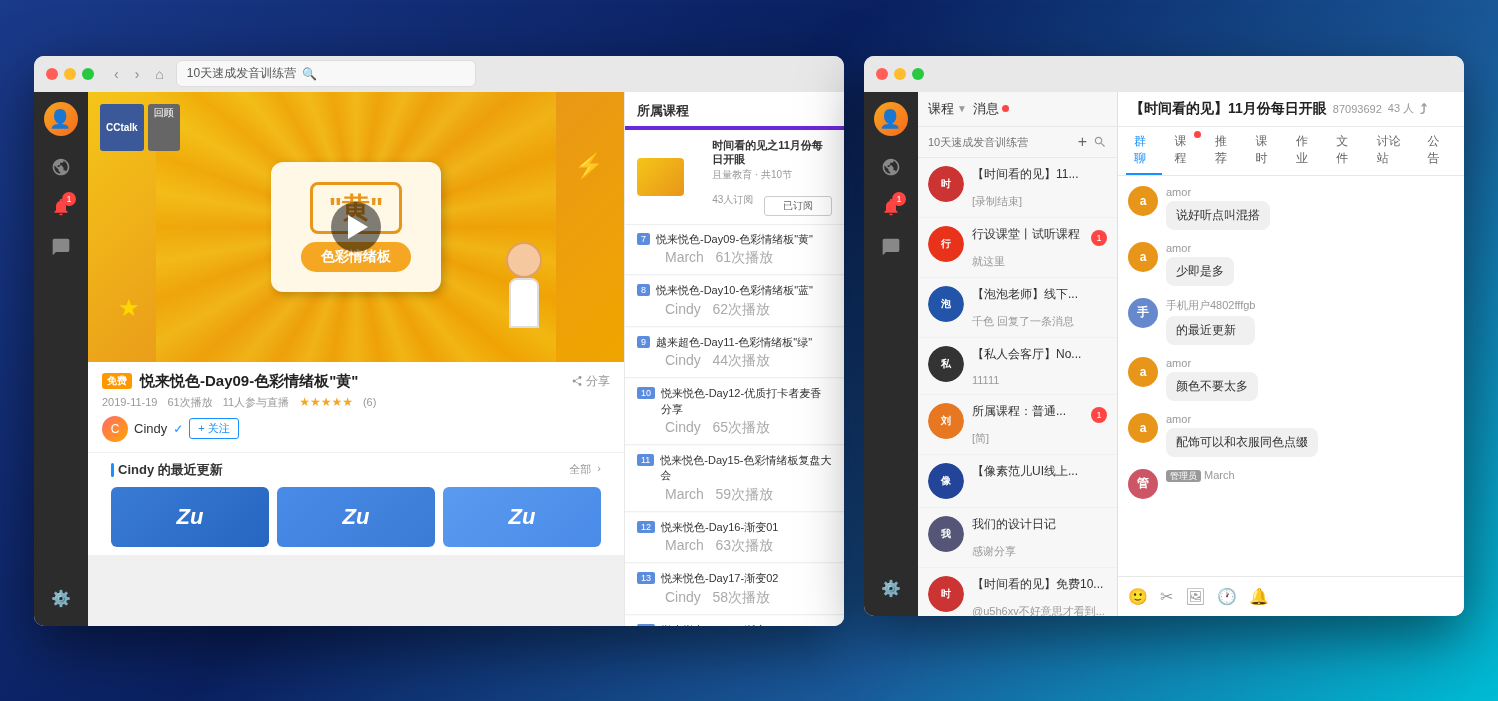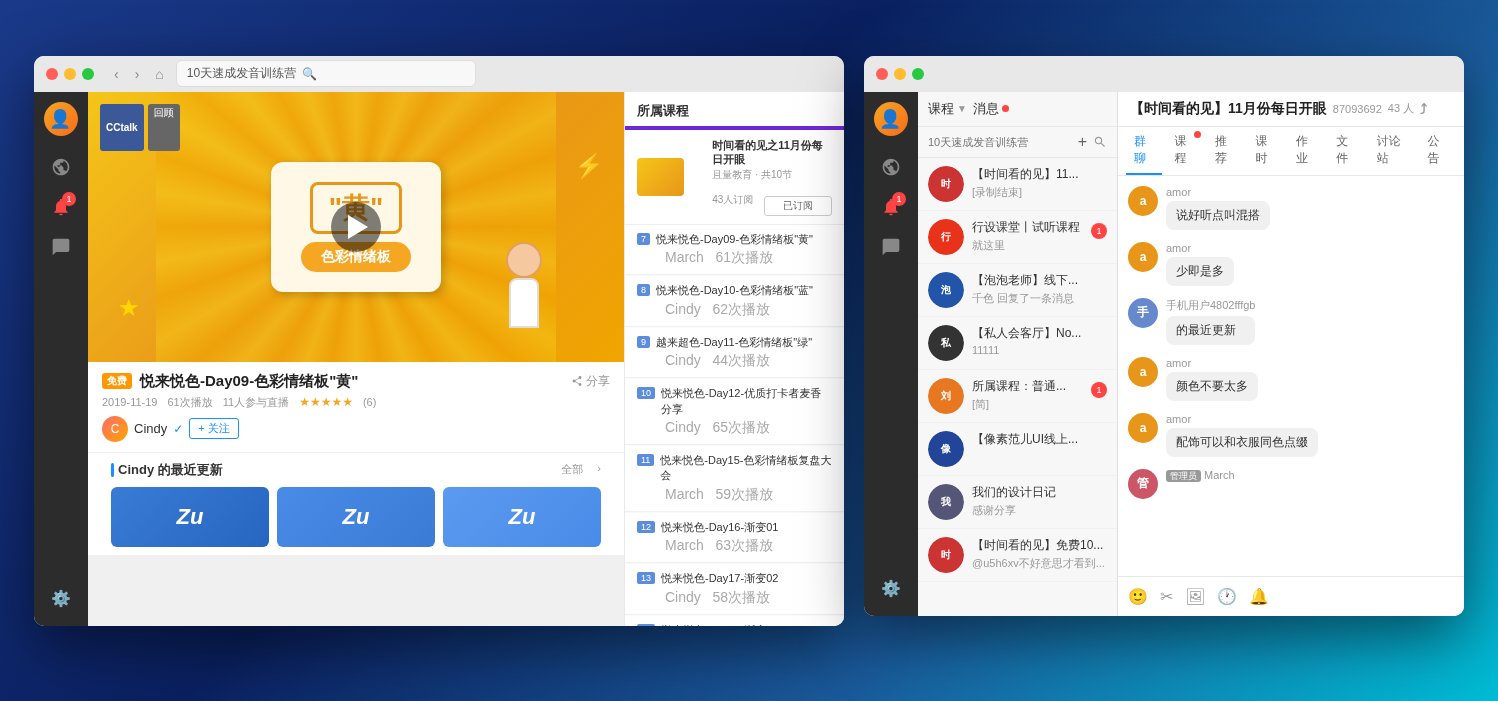--- a/index.html
+++ b/index.html
@@ -477,21 +477,21 @@
       height: 14px;
       background: #1890ff;
       border-radius: 2px;
     }
 
     .view-all {
       font-size: 11px;
       color: #999;
       cursor: pointer;
       display: flex;
-      gap: 14px;
+      gap: 6px;
       margin-left: 44px;
     }
 
     .recent-grid {
       display: flex;
       gap: 8px;
     }
 
     .recent-card {
       flex: 1;
@@ -788,21 +788,21 @@
       align-items: center;
       gap: 4px;
     }
 
     .msg-preview {
       font-size: 11px;
       color: #999;
       white-space: nowrap;
       overflow: hidden;
       text-overflow: ellipsis;
-      margin-top: 2px;
+      margin-top: 11px;
     }
 
     .msg-badge {
       width: 16px;
       height: 16px;
       border-radius: 50%;
       background: #f44;
       color: white;
       font-size: 9px;
       display: flex;

